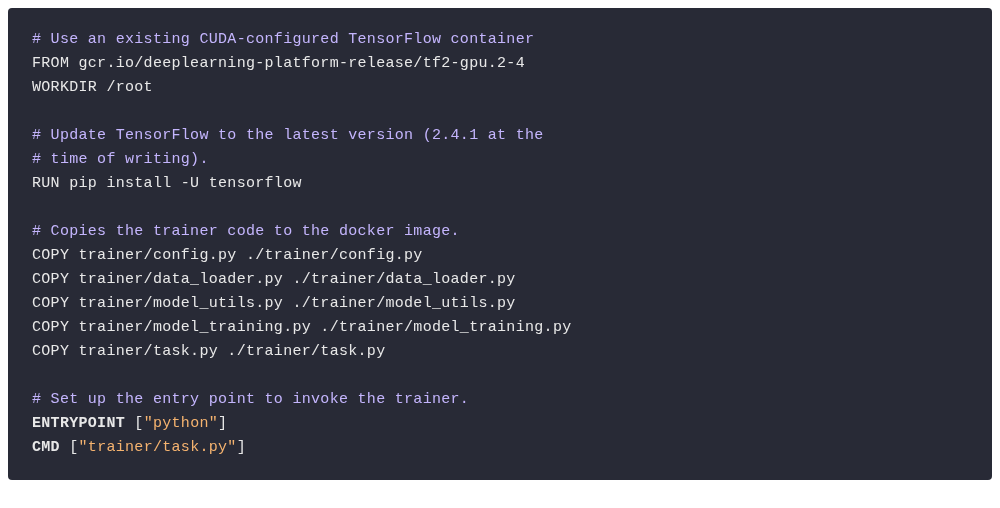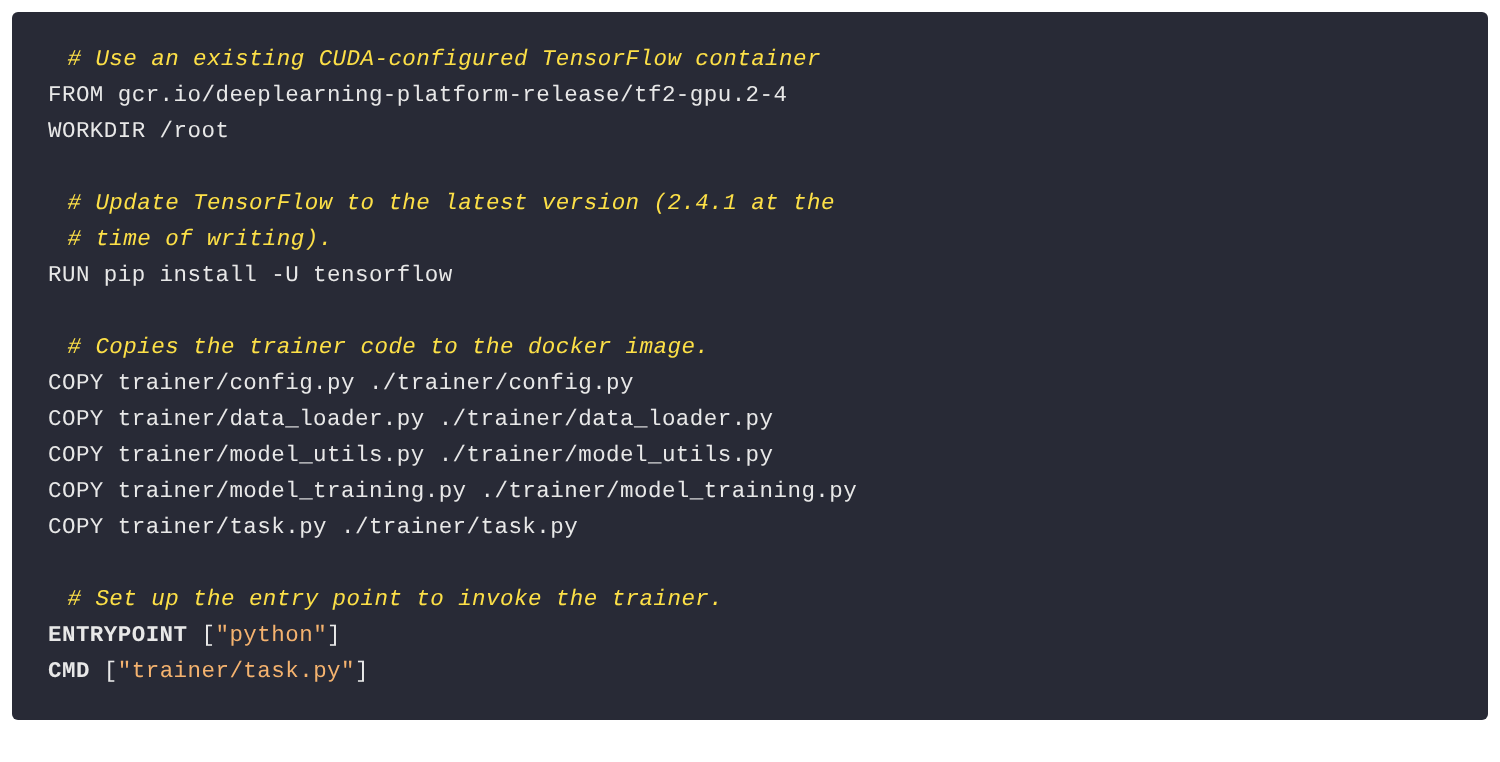--- a/index.html
+++ b/index.html
@@ -16,23 +16,21 @@
     .code-block {
       background: #282a36;
       border-radius: 4px;
       padding: 20px 24px;
       line-height: 1.6;
       white-space: pre;
       overflow-x: auto;
       letter-spacing: 0.3px;
     }
     .comment {
-      color: #fde047;
-      font-style: italic;
-      margin-left: 13px;
+      color: #c4b5fd;
     }
     .plain {
       color: #e8e8e8;
       text-align: right;
     }
     .keyword {
       color: #e8e8e8;
       font-weight: bold;
     }
     .bracket {

